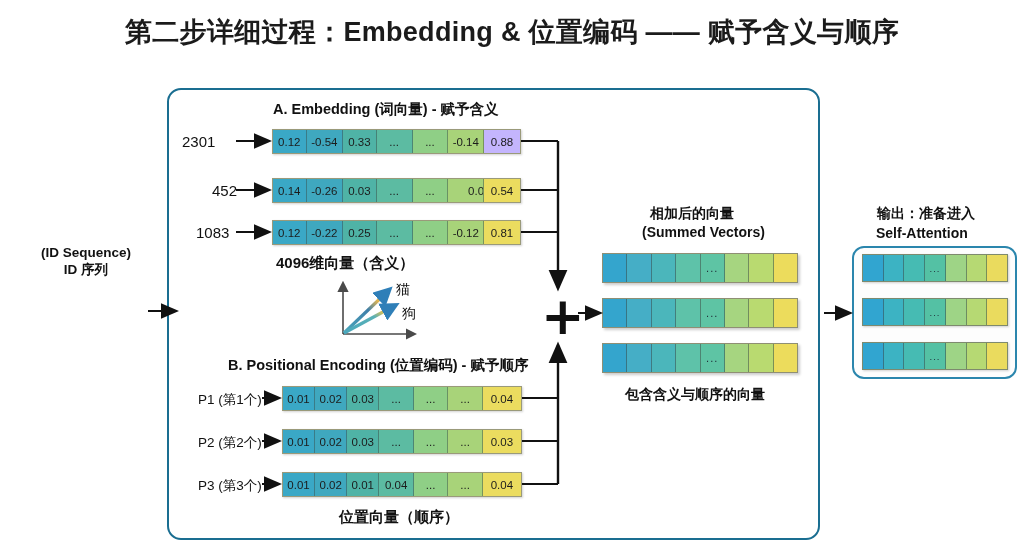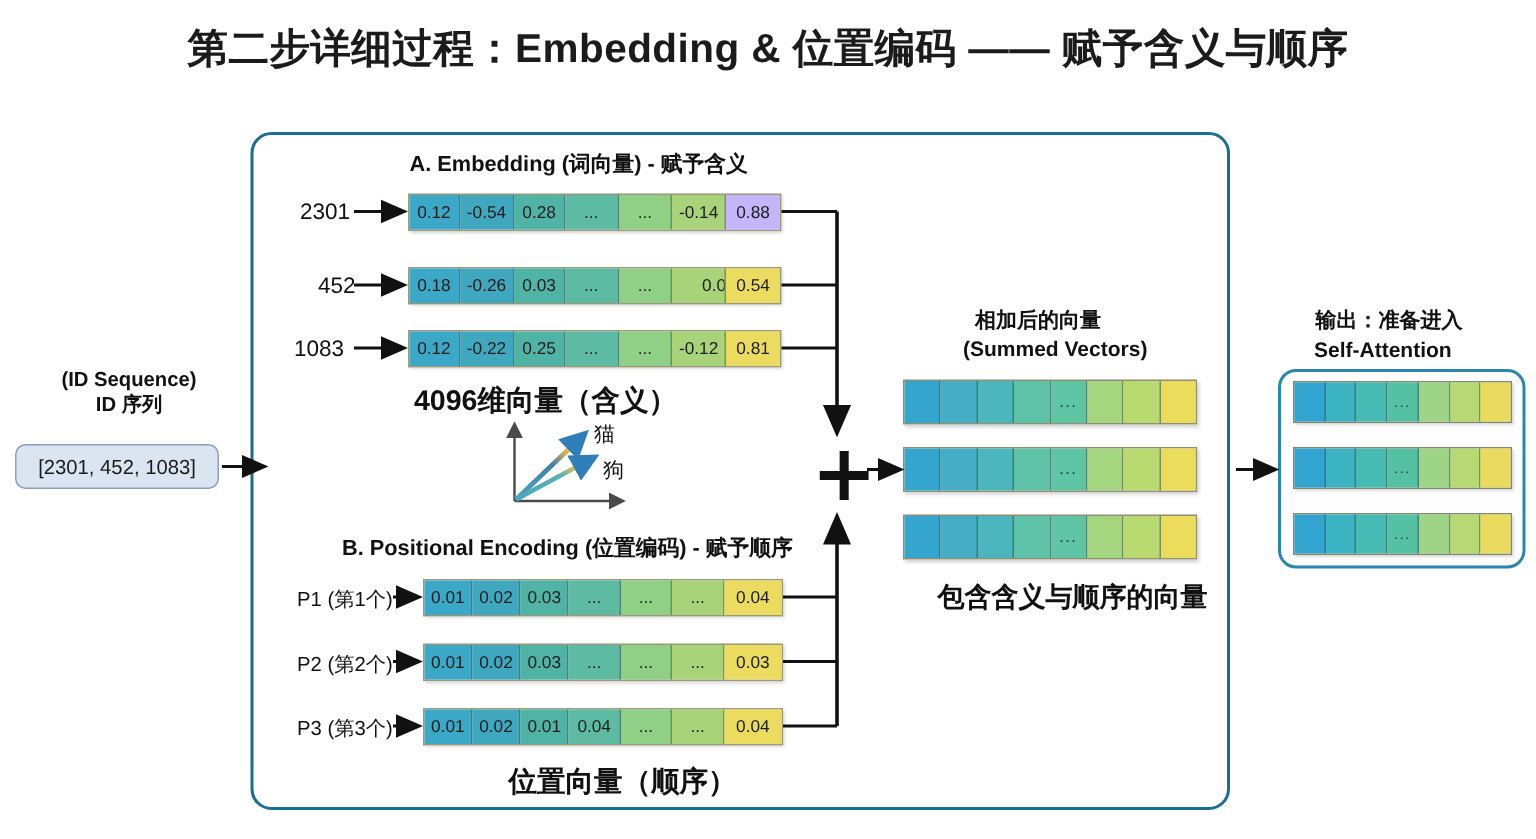--- a/index.html
+++ b/index.html
@@ -33,21 +33,21 @@
   .out-panel{
     position:absolute;left:852px;top:246px;width:165px;height:133px;
     border:2.5px solid #2b86ad;border-radius:12px;
     background:#fdfdfd;
     box-sizing:border-box;
   }
 
   
   .lbl{position:absolute;color:#111;white-space:nowrap;}
   .sec-title{font-size:14.5px;font-weight:bold;color:#111;}
-  .cap{font-size:19px;font-weight:bold;color:#111;}
+  .cap{font-size:15px;font-weight:bold;color:#111;}
   .row-lbl{font-size:15px;color:#111;font-weight:normal;}
   .small-lbl{font-size:13.5px;color:#111;}
 
   
   .idseq-title{
     position:absolute;left:6px;top:244px;width:160px;text-align:center;
     font-size:13.5px;font-weight:bold;color:#111;line-height:17px;
   }
   .idseq-box{
     position:absolute;left:10px;top:296px;width:136px;height:30px;
@@ -123,42 +123,39 @@
   <div class="title">第二步详细过程：Embedding &amp; 位置编码 —— 赋予含义与顺序</div>
 
   <div class="main-panel"></div>
 
   <div class="out-panel"></div>
 
   <div class="idseq-title">
     <div>(ID Sequence)</div>
     <div>ID 序列</div>
   </div>
-  <div class="idseq-box">
-    <span>[2301, 452, 1083]</span>
-  </div>
 
   <div class="lbl sec-title" style="left:273px;top:100px;">A. Embedding (词向量) - 赋予含义</div>
   <div class="lbl cap" style="left:276px;top:254px;">4096维向量（含义）</div>
 
-  <div class="lbl row-lbl" style="left:200px;top:133px;">2301</div>
+  <div class="lbl row-lbl" style="left:182px;top:133px;">2301</div>
   <div class="lbl row-lbl" style="left:212px;top:182px;">452</div>
   <div class="lbl row-lbl" style="left:196px;top:224px;">1083</div>
 
   <div class="vbar" id="emb-bar-0" style="left:272px;top:129px;width:249px;height:25px;">
       <div class="cell" style="background: rgb(58, 168, 198); flex: 0 0 13.6%;">0.12</div>
       <div class="cell" style="background: rgb(63, 168, 191); flex: 0 0 14.8%;">-0.54</div>
-      <div class="cell" style="background: rgb(79, 179, 166); flex: 0 0 13.6%;">0.28</div>
+      <div class="cell" style="background: rgb(79, 179, 166); flex: 0 0 13.6%;">0.33</div>
       <div class="cell" style="background: rgb(92, 187, 162); flex: 0 0 14.5%;">...</div>
       <div class="cell" style="background: rgb(143, 207, 134); flex: 0 0 14.5%;">...</div>
       <div class="cell" style="background: rgb(168, 211, 121); flex: 0 0 14.5%;">-0.14</div>
       <div class="cell" style="background: #c4b5fd; flex: 0 0 14.5%;">0.88</div>
     </div>
   <div class="vbar" id="emb-bar-1" style="left:272px;top:178px;width:249px;height:25px;">
-      <div class="cell" style="background: rgb(58, 168, 198); flex: 0 0 13.6%;">0.18</div>
+      <div class="cell" style="background: rgb(58, 168, 198); flex: 0 0 13.6%;">0.14</div>
       <div class="cell" style="background: rgb(63, 168, 191); flex: 0 0 14.8%;">-0.26</div>
       <div class="cell" style="background: rgb(79, 179, 166); flex: 0 0 13.6%;">0.03</div>
       <div class="cell" style="background: rgb(92, 187, 162); flex: 0 0 14.5%;">...</div>
       <div class="cell" style="background: rgb(143, 207, 134); flex: 0 0 14.5%;">...</div>
       <div class="cell" style="background: rgb(168, 211, 121); flex: 0 0 14.5%; padding-left: 27px;">0.06</div>
       <div class="cell" style="background: rgb(235, 220, 95); flex: 0 0 14.5%;">0.54</div>
     </div>
   <div class="vbar" id="emb-bar-2" style="left:272px;top:220px;width:249px;height:25px;">
       <div class="cell" style="background: rgb(58, 168, 198); flex: 0 0 13.6%;">0.12</div>
       <div class="cell" style="background: rgb(63, 168, 191); flex: 0 0 14.8%;">-0.22</div>
@@ -270,21 +267,21 @@
       <div class="cell" style="background: rgb(52, 165, 205); flex: 1 1 0px;"></div>
       <div class="cell" style="background: rgb(69, 174, 198); flex: 1 1 0px;"></div>
       <div class="cell" style="background: rgb(75, 182, 187); flex: 1 1 0px;"></div>
       <div class="cell" style="background: rgb(94, 194, 169); flex: 1 1 0px;"></div>
       <div class="cell" style="background: rgb(94, 196, 164); flex: 1 1 0px;">...</div>
       <div class="cell" style="background: rgb(166, 213, 128); flex: 1 1 0px;"></div>
       <div class="cell" style="background: rgb(185, 218, 112); flex: 1 1 0px;"></div>
       <div class="cell" style="background: rgb(236, 220, 92); flex: 1 1 0px;"></div>
     </div>
 
-  <div class="lbl cap" style="left:625px;top:386px;font-size:18px;">包含含义与顺序的向量</div>
+  <div class="lbl cap" style="left:625px;top:386px;font-size:14px;">包含含义与顺序的向量</div>
 
   <div class="lbl cap" style="left:877px;top:205px;font-size:14px;">输出：准备进入</div>
   <div class="lbl cap" style="left:876px;top:225px;font-size:14px;">Self-Attention</div>
 
   <div class="obar" id="out-bar-0" style="left:862px;top:254px;width:146px;height:28px;">
       <div class="cell" style="background: rgb(49, 165, 208); flex: 1 1 0px;"></div>
       <div class="cell" style="background: rgb(60, 179, 195); flex: 1 1 0px;"></div>
       <div class="cell" style="background: rgb(70, 187, 179); flex: 1 1 0px;"></div>
       <div class="cell" style="background: rgb(84, 193, 164); flex: 1 1 0px;">...</div>
       <div class="cell" style="background: rgb(158, 212, 134); flex: 1 1 0px;"></div>

